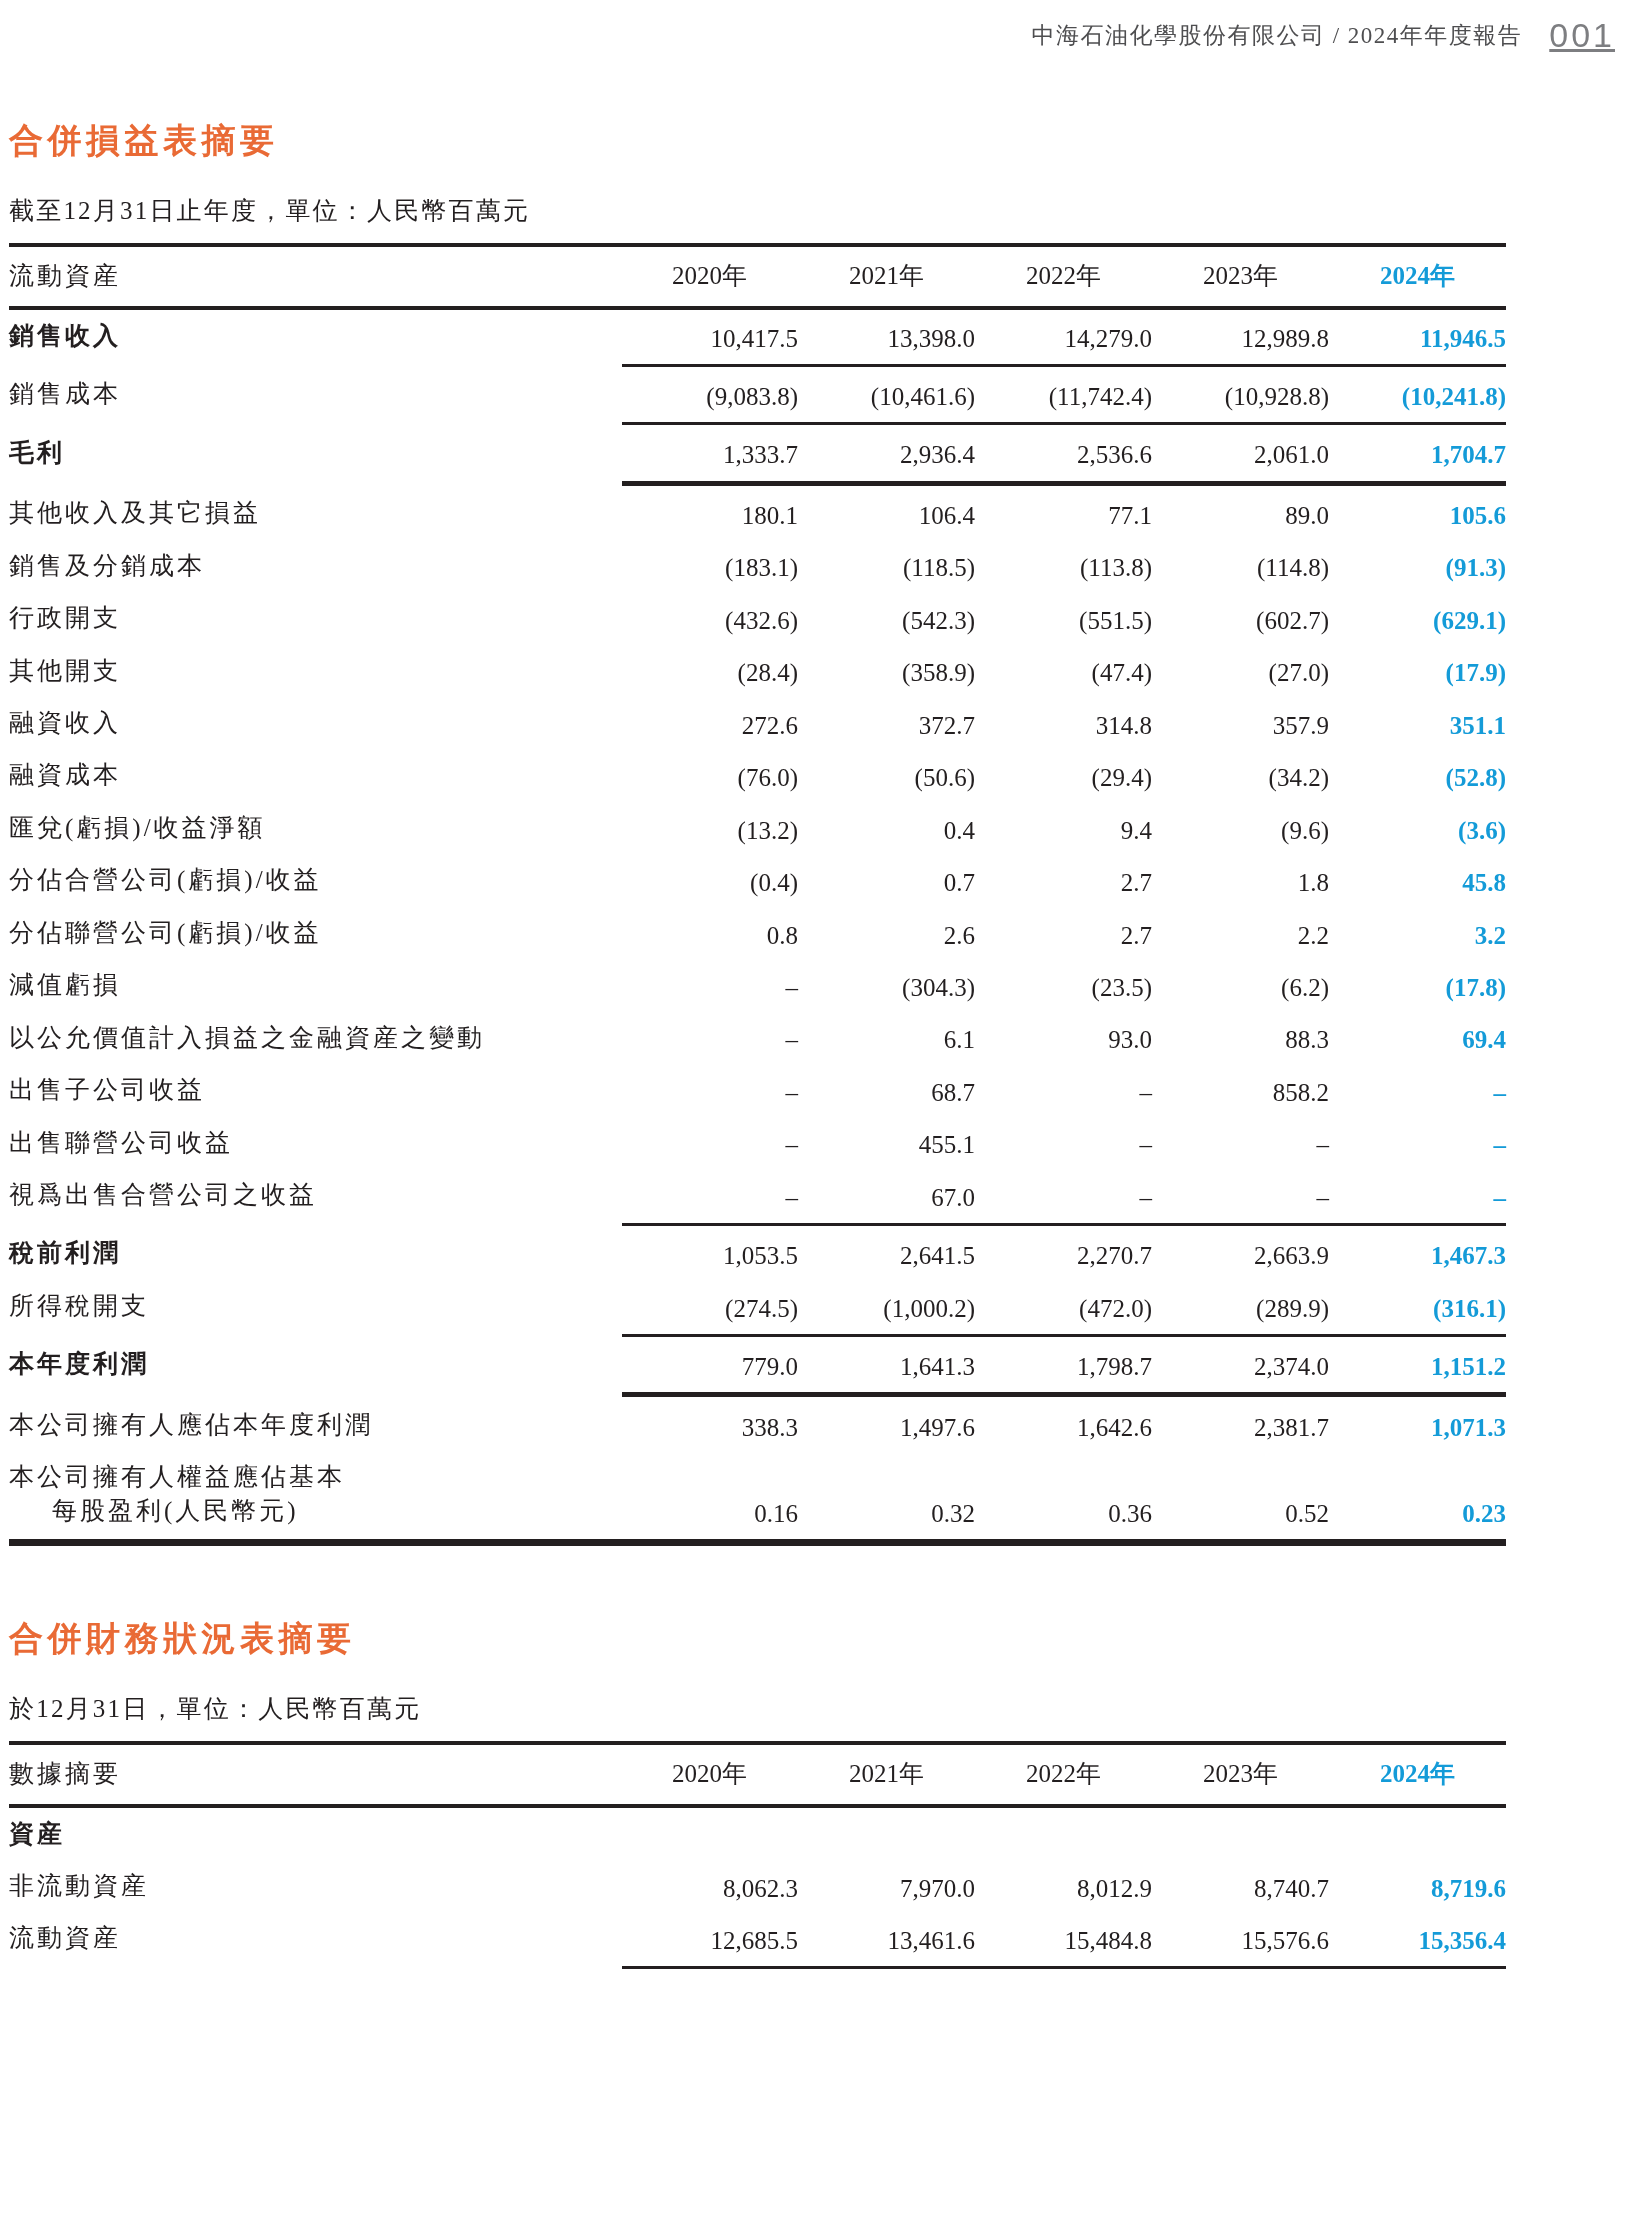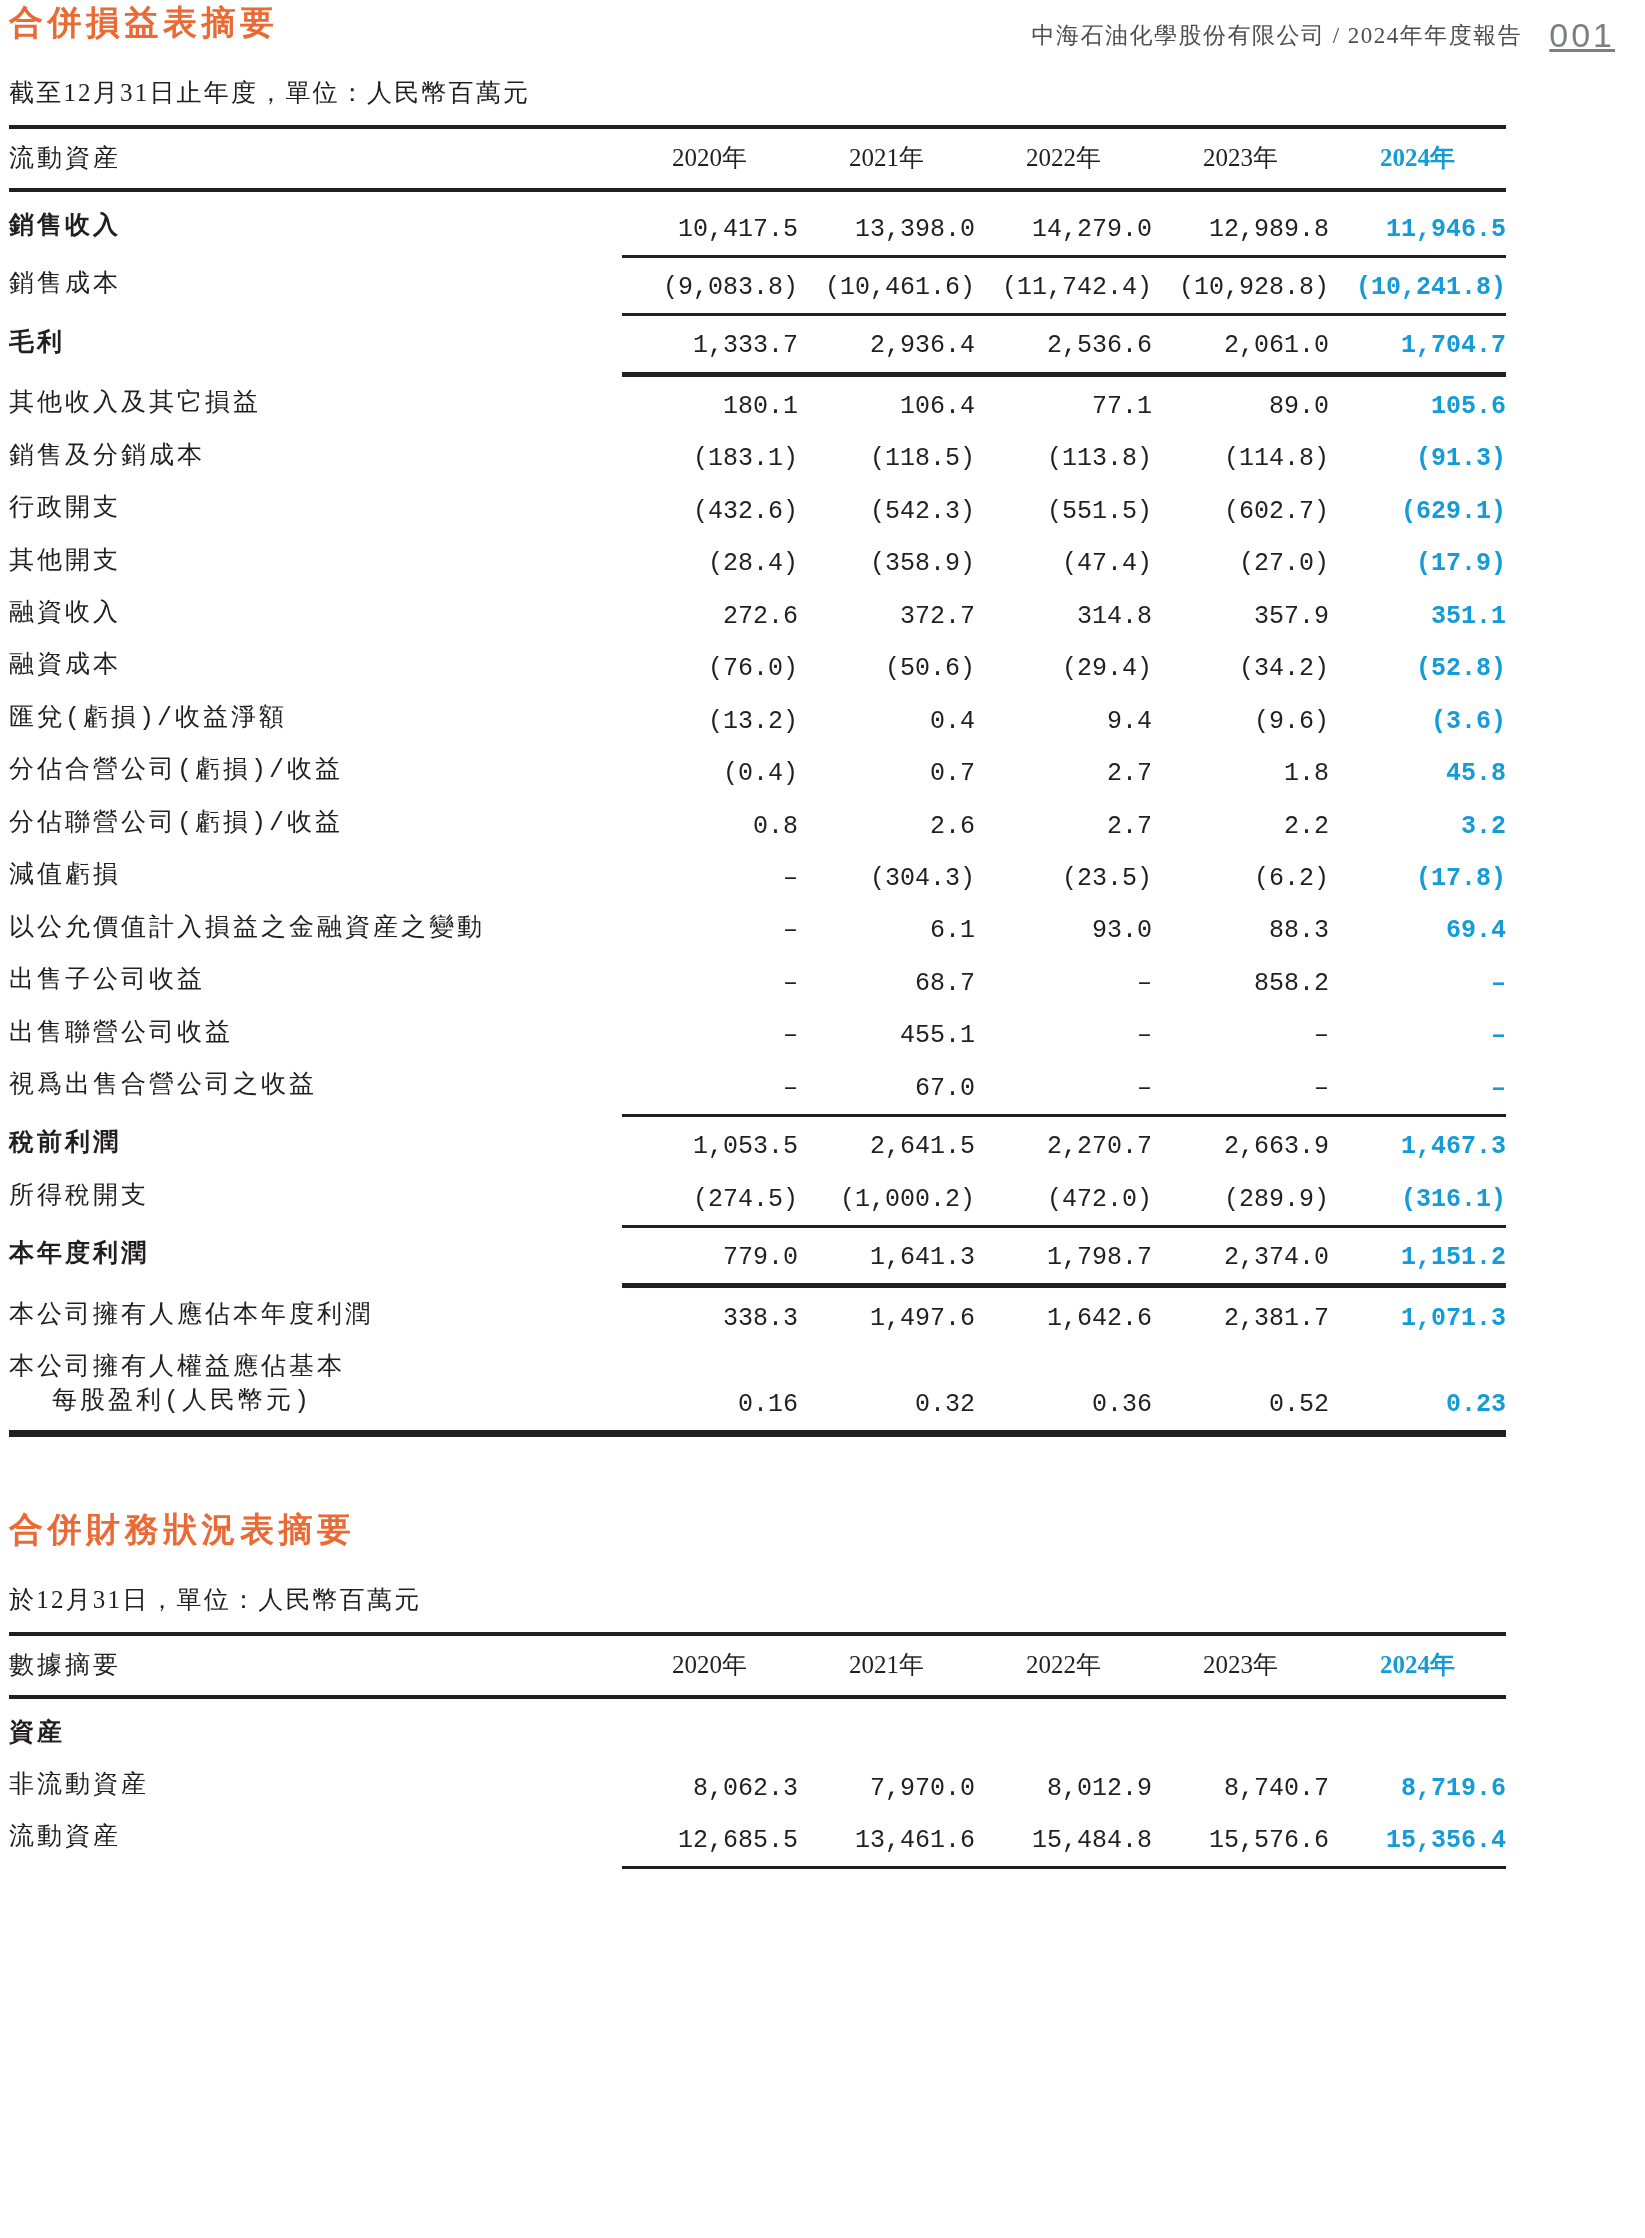--- a/index.html
+++ b/index.html
@@ -36,40 +36,40 @@
   .doc-title{
     margin-top:187px;
     text-align:right;
     font-size:49px;font-weight:bold;color:var(--blue);
     letter-spacing:7.5px;
   }
   .sec-heading{
     font-size:34px;font-weight:bold;color:var(--orange);
     letter-spacing:4.5px;
   }
-  .sec-heading.first{}
+  .sec-heading.first{margin-top:118px;}
   .sec-heading.second{margin-top:70px;}
   .subtitle{
     margin-top:30px;
     font-size:25px;letter-spacing:2.2px;color:var(--ink);
   }
   .tbl{margin-top:16.4px;width:100%;}
   .t-head{
     display:grid;
     grid-template-columns:1fr 177px 177px 177px 177px 177px;
     align-items:end;
     border-top:4.5px solid var(--ink);
     border-bottom:4.5px solid var(--ink);
     padding:12px 0 13.4px 0;
     font-size:25px;
   }
   .t-head .h-label{letter-spacing:3px;}
   .t-head .h-year{text-align:center;}
   .t-head .h-year.c24{color:var(--blue);font-weight:bold;}
-  .t-body{padding-top:9px;font-family:Liberation Mono, monospace;}
+  .t-body{}
   .row{
     display:grid;
     grid-template-columns:1fr 177px 177px 177px 177px 177px;
     align-items:end;
     padding:9px 0 9.7px 0;
     font-size:25px;
   }
   .row .label{letter-spacing:3px;line-height:1.35;}
   .row.bold .label{font-weight:bold;}
   .row .label .l2{padding-left:43px;}

